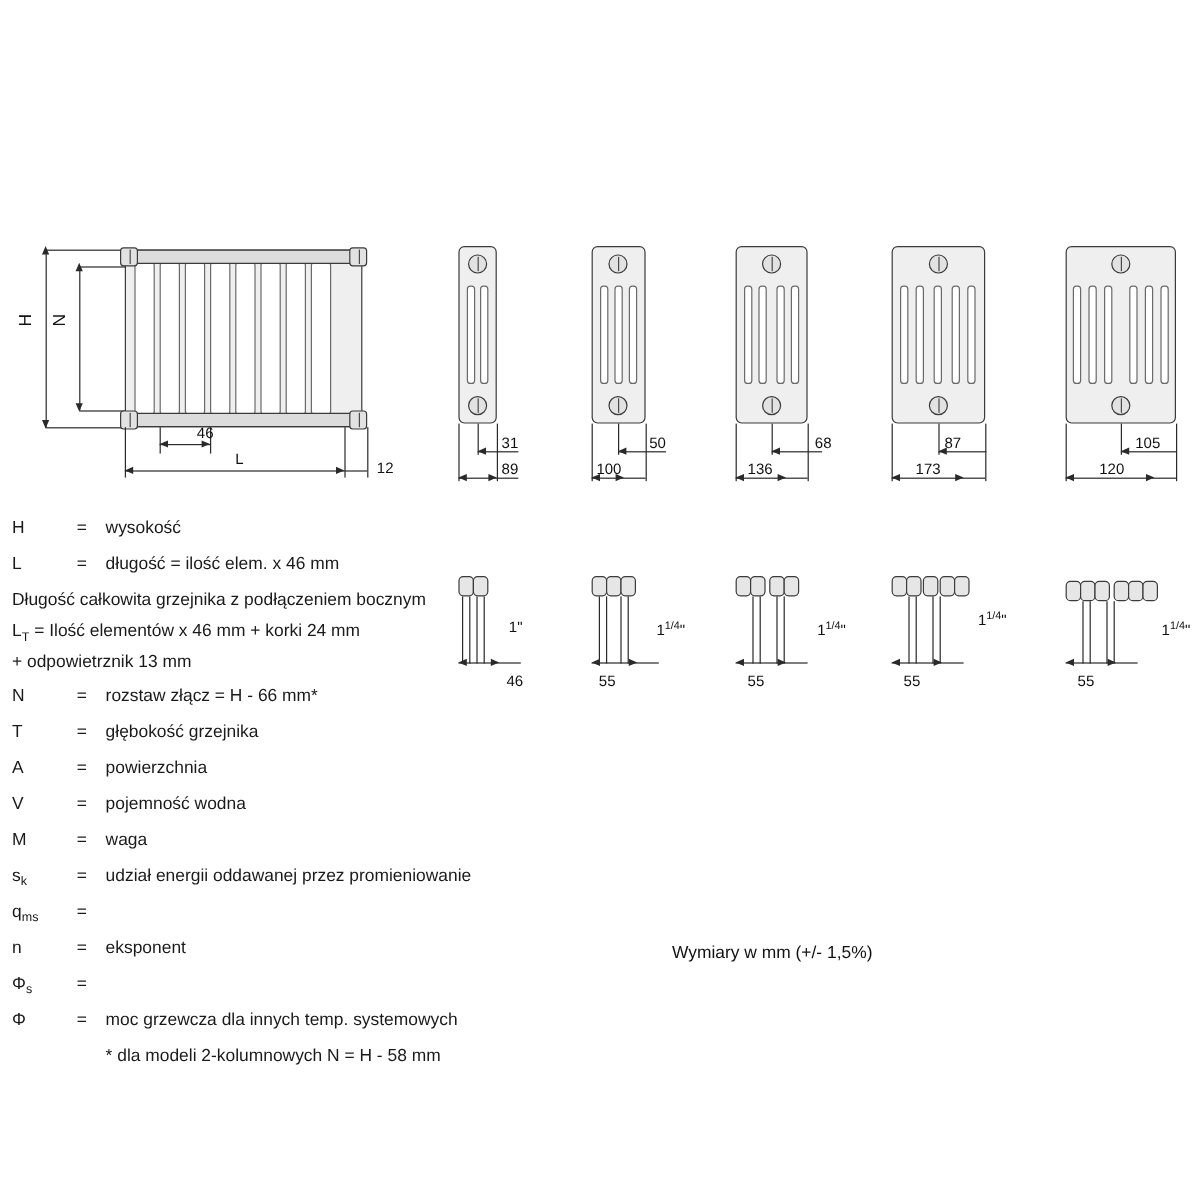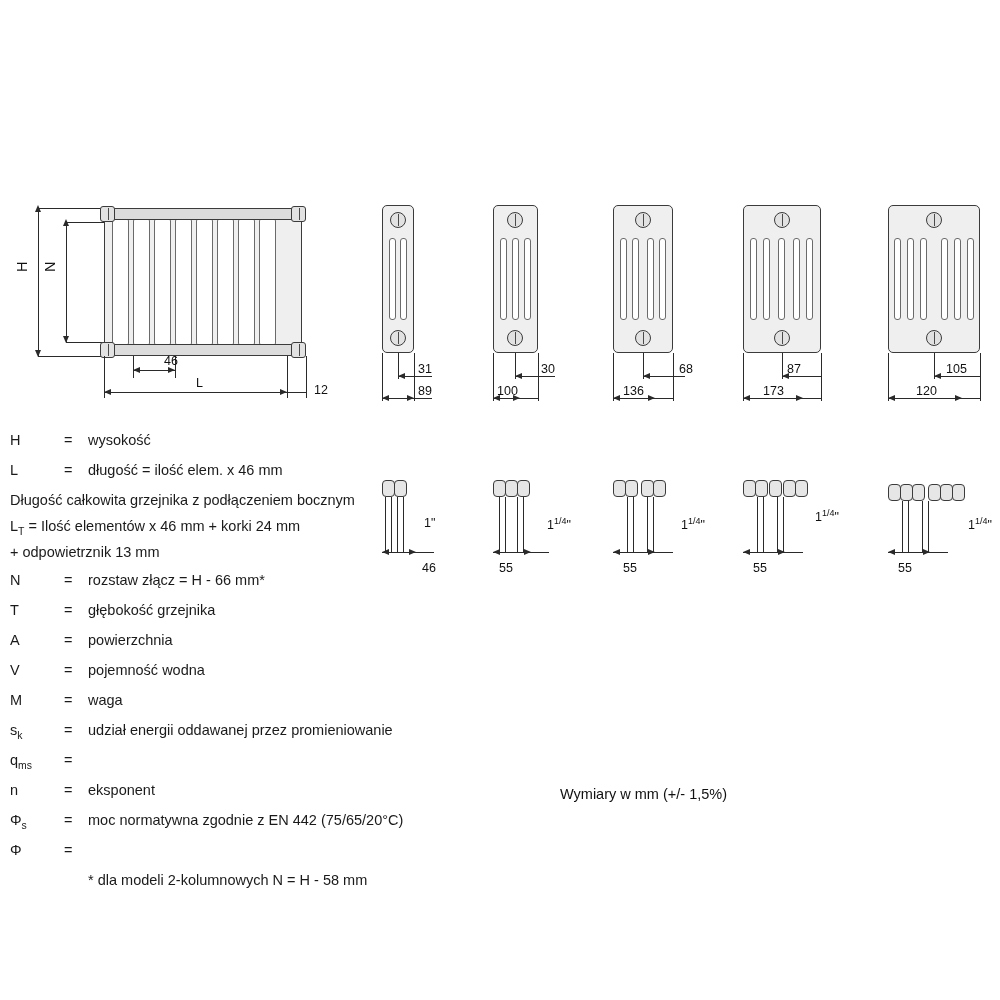--- a/index.html
+++ b/index.html
@@ -228,21 +228,21 @@
     <div class="col-line" style="left:25px;top:58px;width:7px;height:82px;"></div>
     <div class="col-line" style="left:37px;top:58px;width:7px;height:82px;"></div>
     <div class="col-line" style="left:49px;top:58px;width:7px;height:82px;"></div>
 
     <div class="vline" style="left:18px;top:173px;height:48px;"></div>
     <div class="vline" style="left:40px;top:173px;height:26px;"></div>
     <div class="vline" style="left:63px;top:173px;height:48px;"></div>
 
     <div class="dline" style="left:40px;top:196px;width:40px;"></div>
     <div class="arrowL" style="left:40px;top:192.5px;"></div>
-    <span class="txt dim" style="left:66px;top:182px;">30</span>
+    <span class="txt dim" style="left:66px;top:182px;">50</span>
 
     <div class="dline" style="left:18px;top:218px;width:45px;"></div>
     <div class="arrowL" style="left:18px;top:214.5px;"></div>
     <div class="arrowR" style="left:38px;top:214.5px;"></div>
     <span class="txt dim" style="left:22px;top:204px;">100</span>
   </div>
 
   <div class="rad" style="left:605px;top:180px;width:140px;height:260px;">
     <div class="rad-body" style="left:8px;top:25px;width:60px;height:148px;"></div>
     <div class="plug" style="left:30px;top:32px;width:16px;height:16px;"></div>
@@ -474,26 +474,26 @@
 
     <div class="legend-row">
       <span class="legend-sym">n</span>
       <span class="legend-eq">=</span>
       <span class="legend-def">eksponent</span>
     </div>
 
     <div class="legend-row">
       <span class="legend-sym">Φ<sub>s</sub></span>
       <span class="legend-eq">=</span>
-      <span class="legend-def">moc normatywna zgodnie z EN 442 (75/65/20°C)</span>
     </div>
 
     <div class="legend-row">
       <span class="legend-sym">Φ</span>
       <span class="legend-eq">=</span>
+      <span class="legend-def">moc grzewcza dla innych temp. systemowych</span>
     </div>
 
     <div class="legend-row">
       <span class="legend-indent">* dla modeli 2-kolumnowych N = H - 58 mm</span>
     </div>
   </div>
 
   <span class="txt" style="left:560px;top:786px;">Wymiary w mm (+/- 1,5%)</span>
 
 </div>

